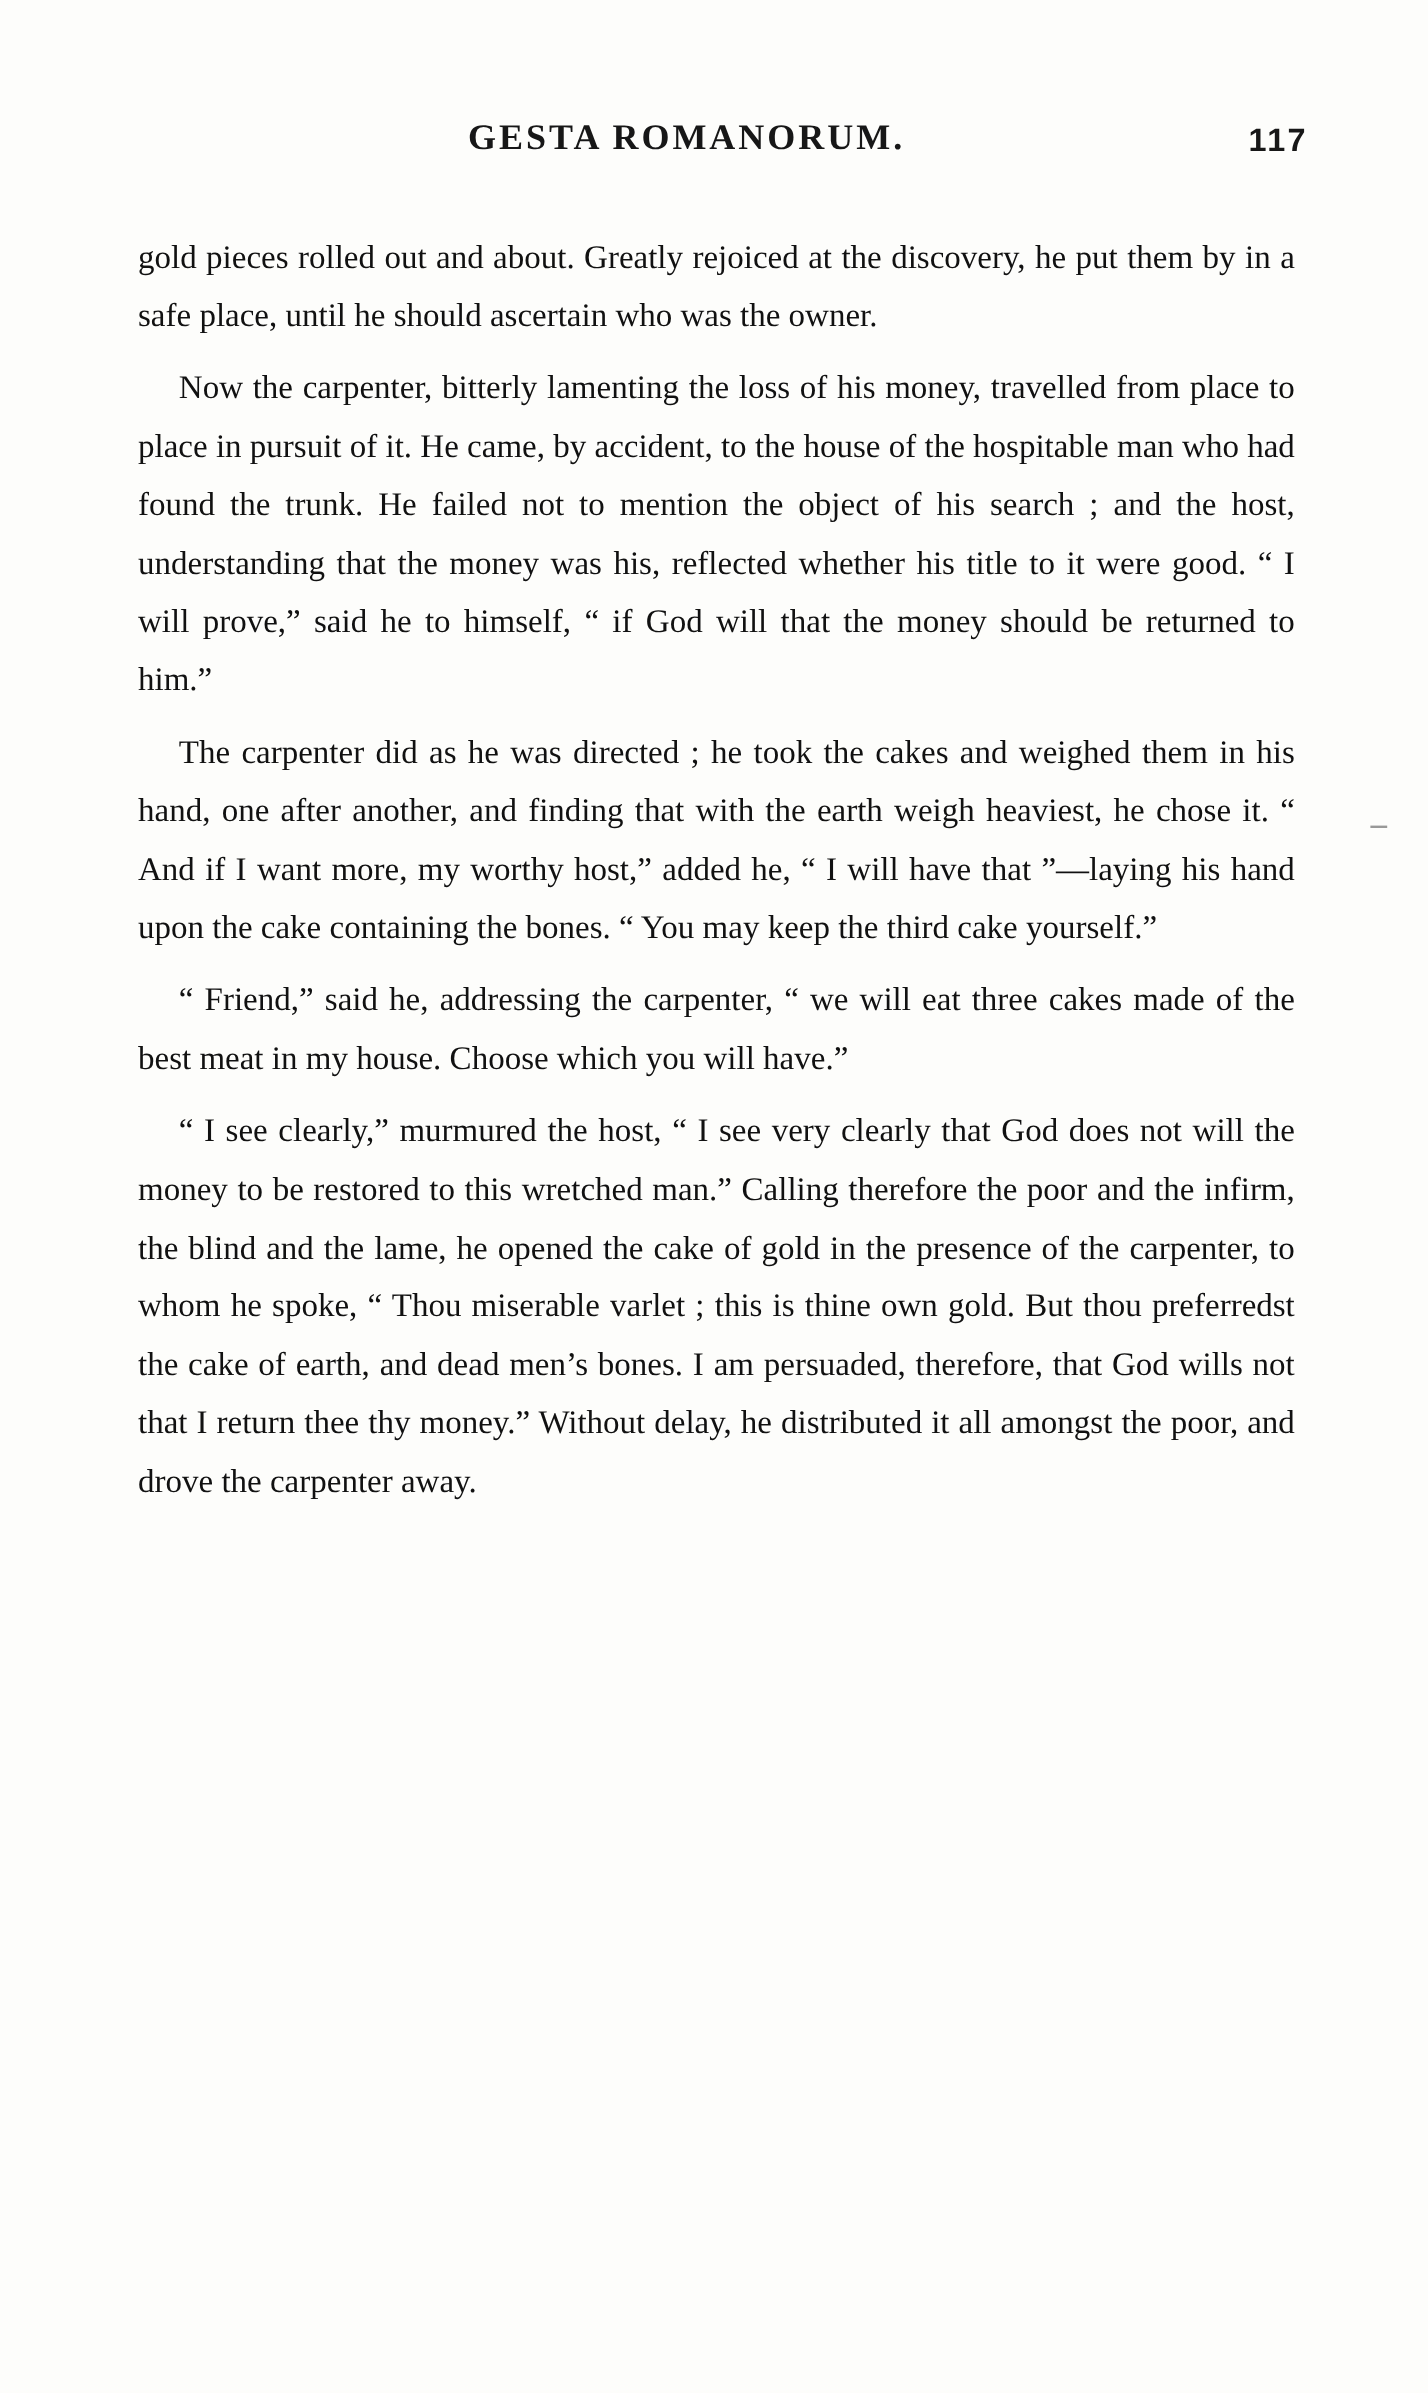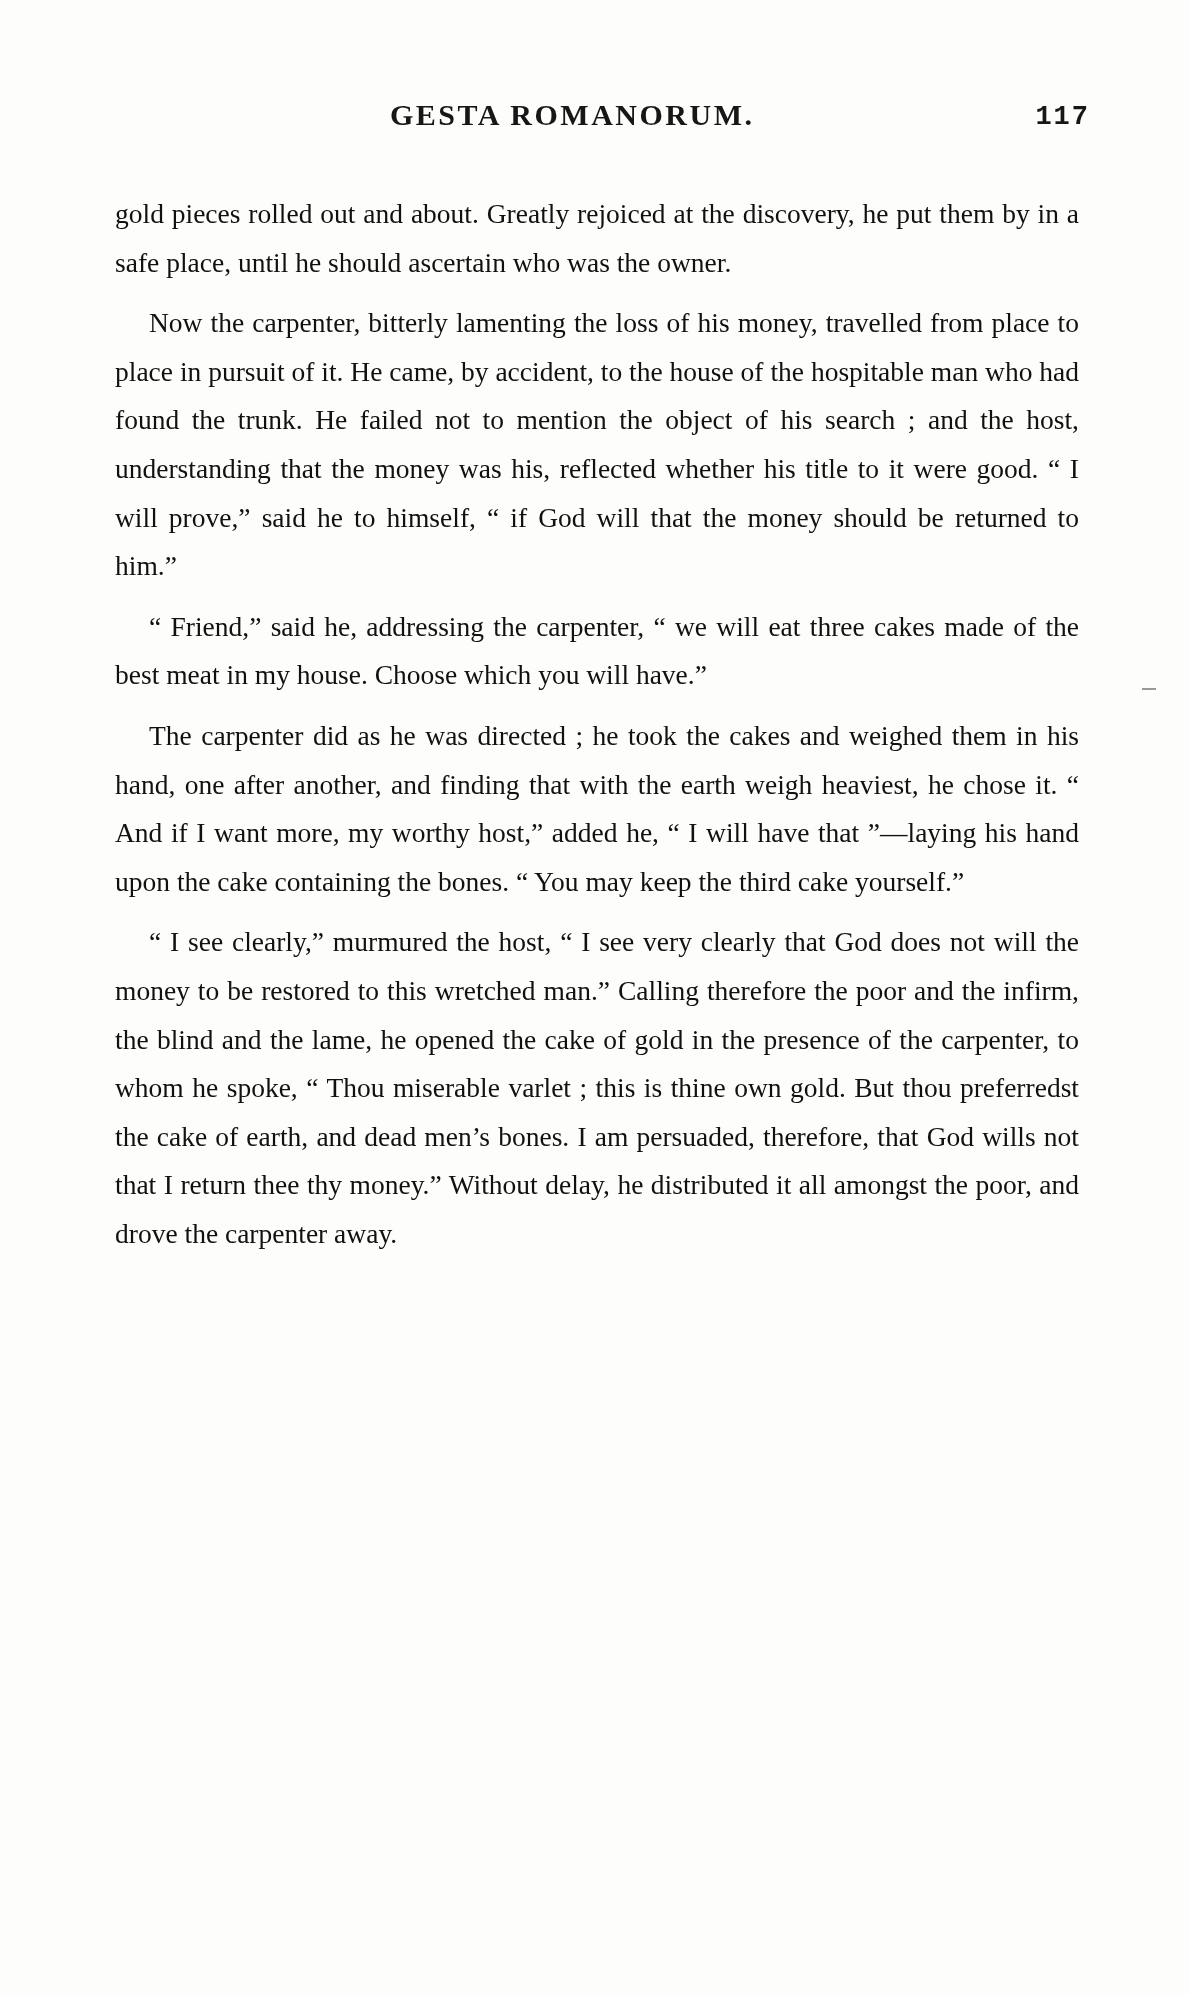--- a/index.html
+++ b/index.html
@@ -38,21 +38,21 @@
     font-weight: 700;
     font-size: 30px;
     letter-spacing: 2.5px;
     color: #171717;
     white-space: nowrap;
   }
   .page-number {
     position: absolute;
     right: 0;
     top: 4px;
-    font-family: Liberation Mono, monospace;
+    font-family: Liberation Sans, sans-serif;
     font-weight: 700;
     font-size: 27px;
     letter-spacing: 2px;
     color: #171717;
     margin-left: 28px;
   }
   .body-text {
     position: absolute;
     top: 178px;
     left: 103px;
@@ -86,20 +86,20 @@
 <div class="page">
 
   <div class="header">
     <div class="running-title">GESTA ROMANORUM.</div>
     <div class="page-number">117</div>
   </div>
 
   <div class="body-text">
     <p>gold pieces rolled out and about. Greatly rejoiced at the discovery, he put them by in a safe place, until he should ascertain who was the owner.</p>
     <p class="indent">Now the carpenter, bitterly lamenting the loss of his money, travelled from place to place in pursuit of it. He came, by accident, to the house of the hospitable man who had found the trunk. He failed not to mention the object of his search ; and the host, understanding that the money was his, reflected whether his title to it were good. “ I will prove,” said he to himself, “ if God will that the money should be returned to him.”</p>
+    <p class="indent">The carpenter did as he was directed ; he took the cakes and weighed them in his hand, one after another, and finding that with the earth weigh heaviest, he chose it. “ And if I want more, my worthy host,” added he, “ I will have that ”—laying his hand upon the cake containing the bones. “ You may keep the third cake yourself.”</p>
     <p class="indent">“ Friend,” said he, addressing the carpenter, “ we will eat three cakes made of the best meat in my house. Choose which you will have.”</p>
-    <p class="indent">The carpenter did as he was directed ; he took the cakes and weighed them in his hand, one after another, and finding that with the earth weigh heaviest, he chose it. “ And if I want more, my worthy host,” added he, “ I will have that ”—laying his hand upon the cake containing the bones. “ You may keep the third cake yourself.”</p>
     <p class="indent">“ I see clearly,” murmured the host, “ I see very clearly that God does not will the money to be restored to this wretched man.” Calling therefore the poor and the infirm, the blind and the lame, he opened the cake of gold in the presence of the carpenter, to whom he spoke, “ Thou miserable varlet ; this is thine own gold. But thou preferredst the cake of earth, and dead men’s bones. I am persuaded, therefore, that God wills not that I return thee thy money.” Without delay, he distributed it all amongst the poor, and drove the carpenter away.</p>
   </div>
 
   <div class="stray-mark"></div>
 
 </div>
 
 </body></html>

